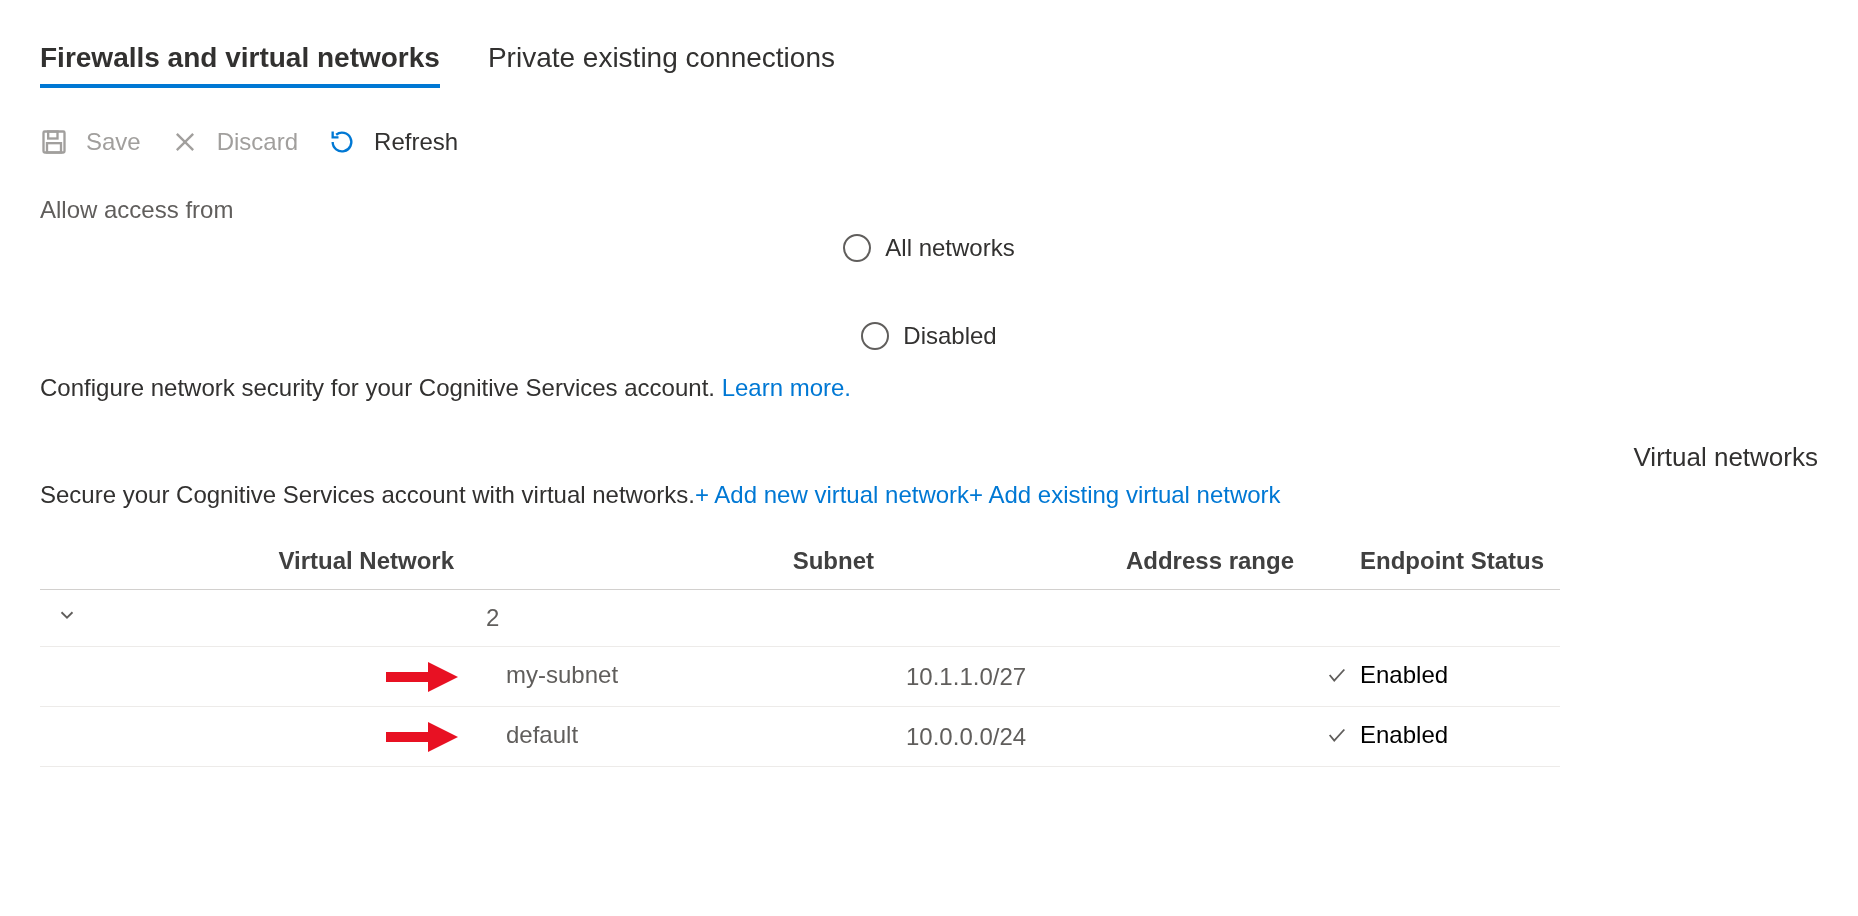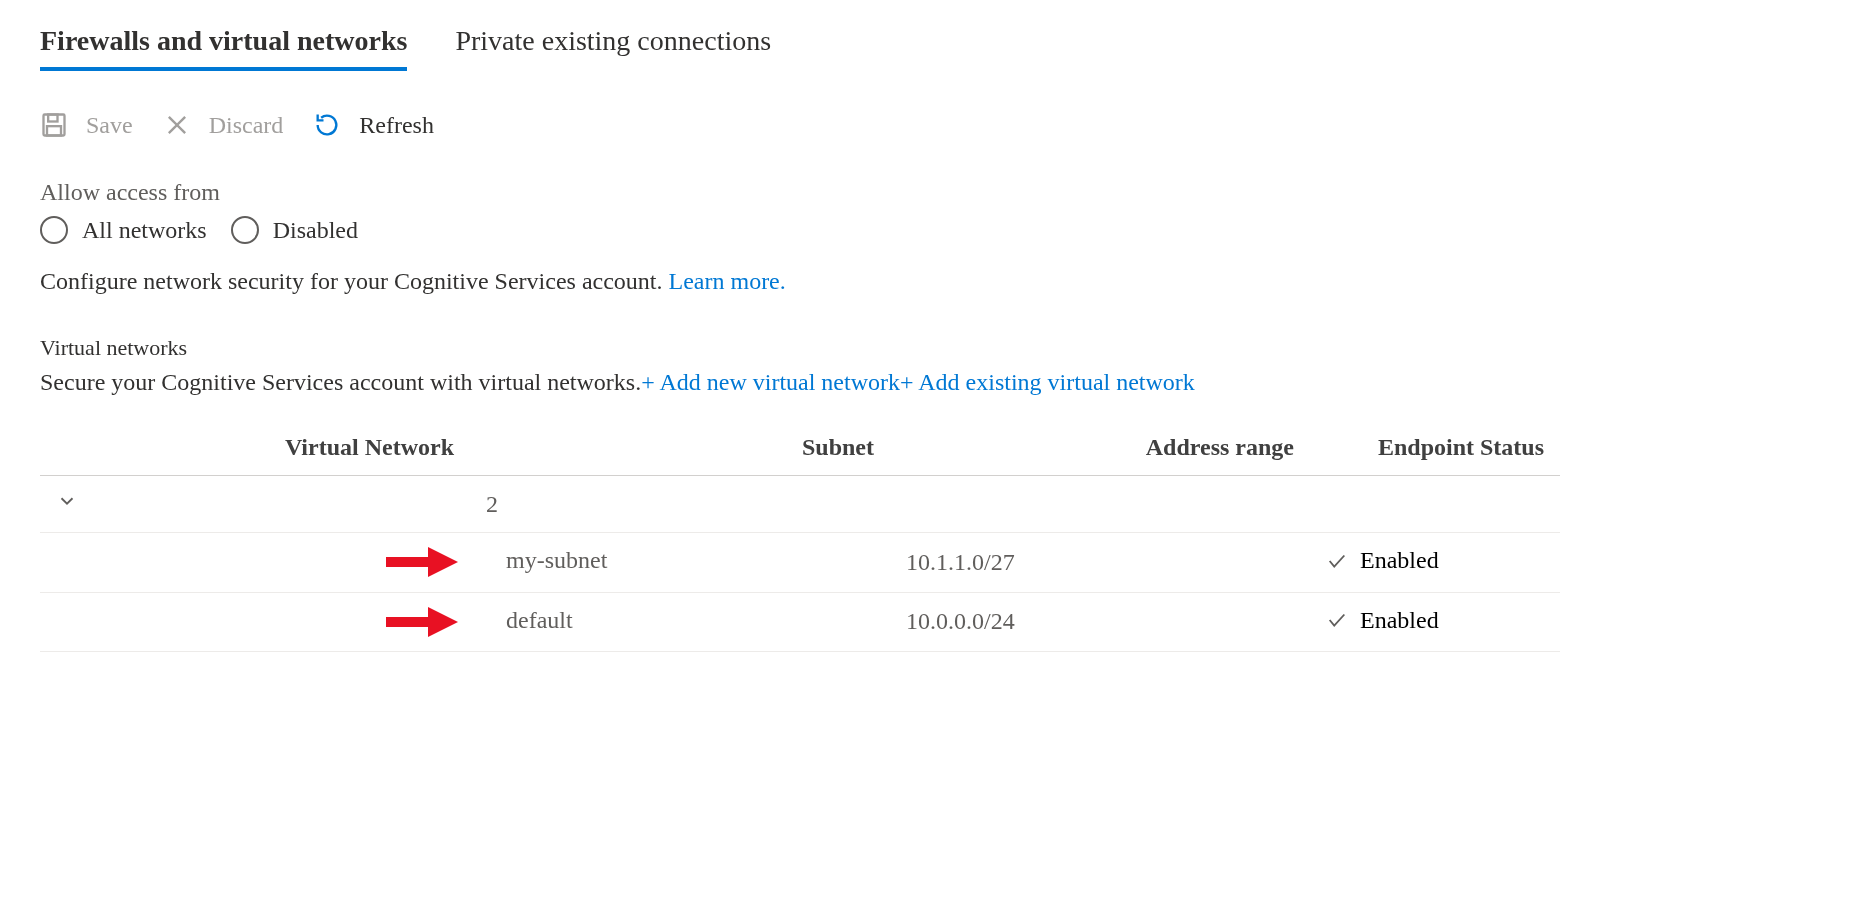--- a/index.html
+++ b/index.html
@@ -4,24 +4,23 @@
 <style>
   html, body {
     margin: 0;
     padding: 0;
     font-family: "Segoe UI", Arial, sans-serif;
     font-size: 24px;
     color: #323130;
     background: #ffffff;
   }
   .page {
-    padding: 25px 40px;
+    padding: 42px 40px;
     width: 1858px;
     box-sizing: border-box;
-    font-family: Liberation Serif, serif;
   }
 
   
   .tabs {
     display: flex;
     gap: 48px;
     border-bottom: 0px solid transparent;
     margin-bottom: 0;
   }
   .tab {
@@ -63,22 +62,23 @@
 
   
   .section-label {
     font-size: 24px;
     color: #605e5c;
     margin-bottom: 10px;
   }
   .radio-row {
     display: flex;
     align-items: center;
-    gap: 24px;
+    gap: 60px;
     margin-bottom: 24px;
+    flex-direction: column;
   }
   .radio-opt {
     display: inline-flex;
     align-items: center;
     gap: 14px;
     font-size: 24px;
     cursor: pointer;
   }
   .radio {
     width: 28px;
@@ -107,23 +107,24 @@
     margin-bottom: 40px;
   }
   .desc-line a {
     color: #0078d4;
     text-decoration: none;
     cursor: pointer;
   }
 
   
   .vn-title {
-    font-size: 22px;
+    font-size: 26px;
     color: #323130;
     margin-bottom: 8px;
+    text-align: right;
   }
   .vn-sub-row {
     display: flex;
     align-items: baseline;
     margin-bottom: 24px;
     flex-wrap: wrap;
   }
   .vn-desc { font-size: 24px; color: #323130; }
   .link-btn {
     color: #0078d4;

